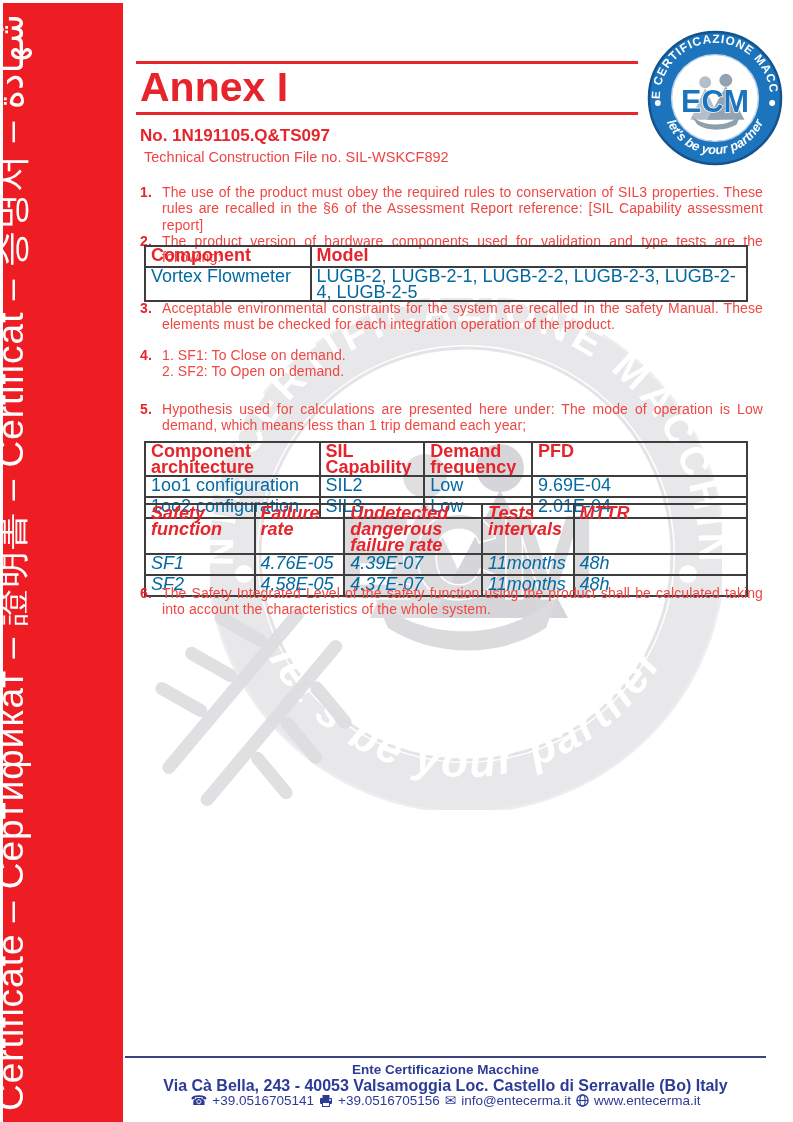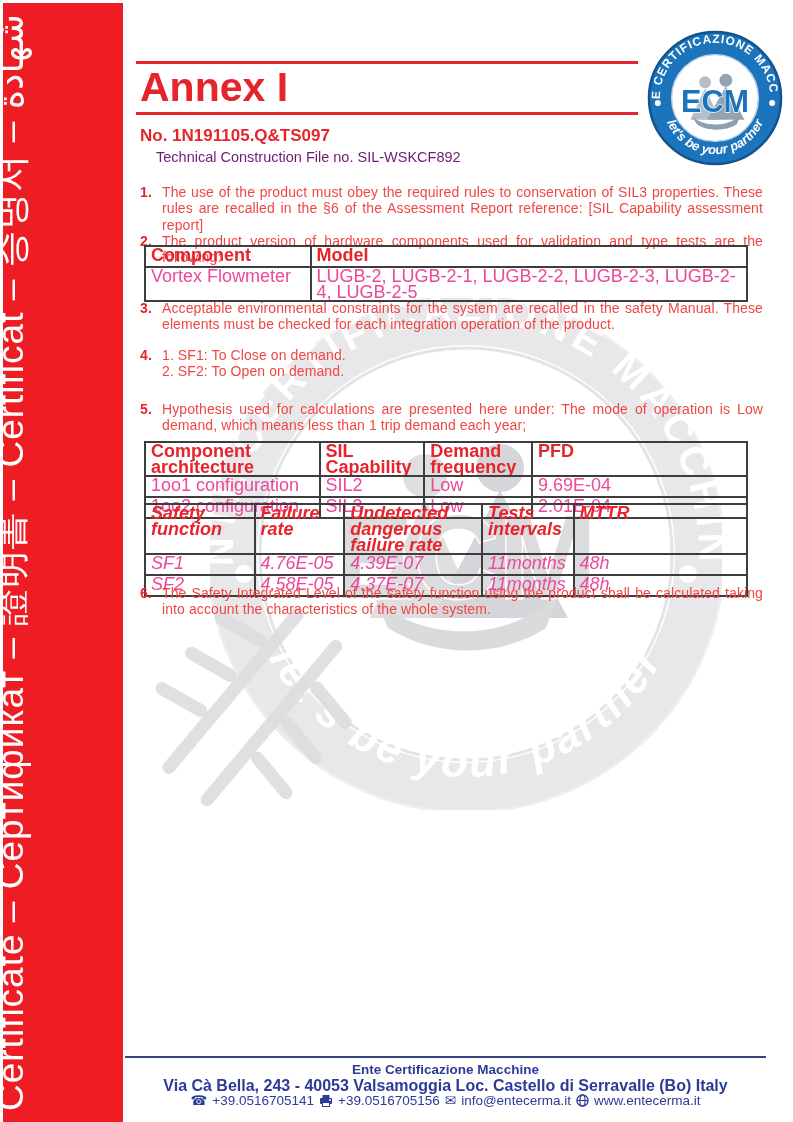--- a/index.html
+++ b/index.html
@@ -16,34 +16,34 @@
   }
   
   .watermark{position:absolute;left:210px;top:298px;z-index:0;opacity:.85;}
   .hatch{position:absolute;left:150px;top:595px;z-index:0;transform:rotate(40deg);opacity:.9;}
   
   .main{position:absolute;left:136px;top:0;width:627px;z-index:2;}
   .rule{position:absolute;left:0;width:502px;height:3px;background:#e6242b;}
   .rule-1{top:61px;} .rule-2{top:112px;}
   .page-title{position:absolute;top:64px;left:4px;font-size:41px;font-weight:bold;color:#e6242b;letter-spacing:0;text-align:right;}
   .cert-no{position:absolute;top:126px;left:4px;font-size:17px;font-weight:bold;color:#e6242b;}
-  .tcf{position:absolute;top:149px;left:20px;font-size:14.5px;color:#701a75;}
+  .tcf{position:absolute;top:149px;left:8px;font-size:14.5px;color:#ef4444;}
   
   .item{position:absolute;left:4px;width:623px;display:flex;font-size:14px;line-height:16.4px;color:#ef4743;letter-spacing:.1px;}
   .item .num{font-weight:bold;color:#e6242b;width:22px;flex:0 0 22px;}
   .item .txt{flex:1;text-align:justify;}
   .item .sub{text-align:left;}
   .i1{top:184px;} .i2{top:233px;} .i3{top:300px;} .i4{top:347px;} .i5{top:401px;} .i6{top:585px;}
   
   table{position:absolute;left:8px;width:604px;border-collapse:collapse;table-layout:fixed;
         font-size:18px;background:transparent;}
   th,td{border:2px solid #3d3d3d;padding:0 5px;height:19px;text-align:left;vertical-align:top;
         overflow:hidden;white-space:normal;line-height:16px;}
   th{font-weight:bold;color:#e6242b;}
-  td{color:#ec4899;}
+  td{color:#0369a1;}
   .t1{top:245px;} .t2{top:441px;} .t3{top:503px;font-style:italic;}
   
   .logo{position:absolute;left:646px;top:29px;z-index:4;}
   
   .footer{position:absolute;left:125px;top:1056px;width:641px;z-index:2;color:#2c3b96;text-align:center;}
   .footer-rule{height:2px;background:#3a4580;margin-bottom:4px;}
   .footer .company{font-size:13.5px;font-weight:bold;line-height:16px;}
   .footer .address{font-size:16px;line-height:15px;font-weight:bold;}
   .footer .contact{font-size:13.5px;line-height:16px;display:flex;justify-content:center;align-items:center;gap:5px;}
   .ic{display:inline-block;font-style:normal;color:#2c3b96;}

